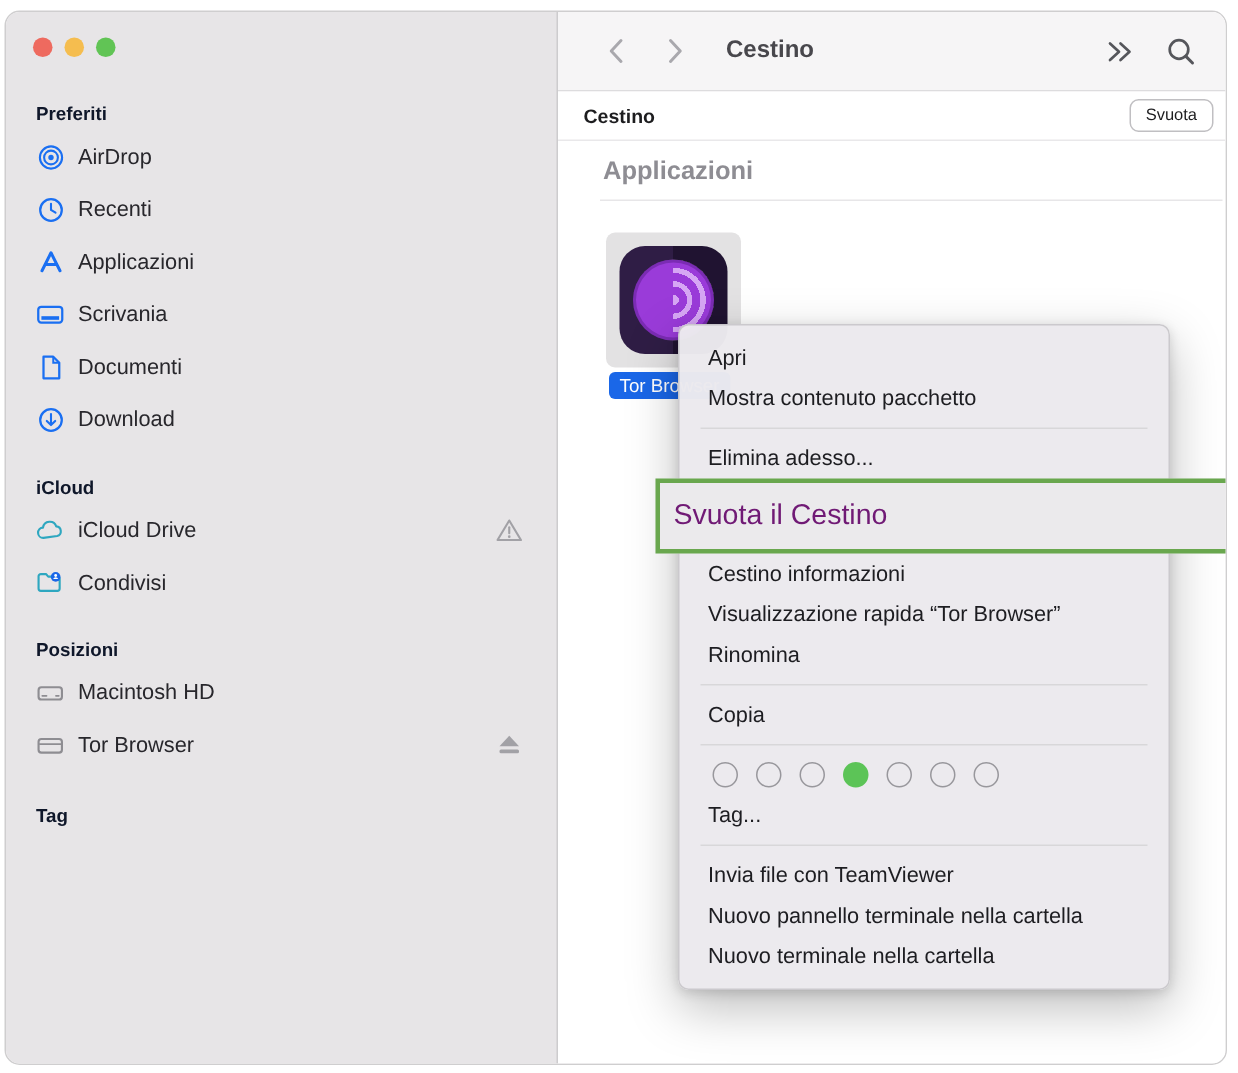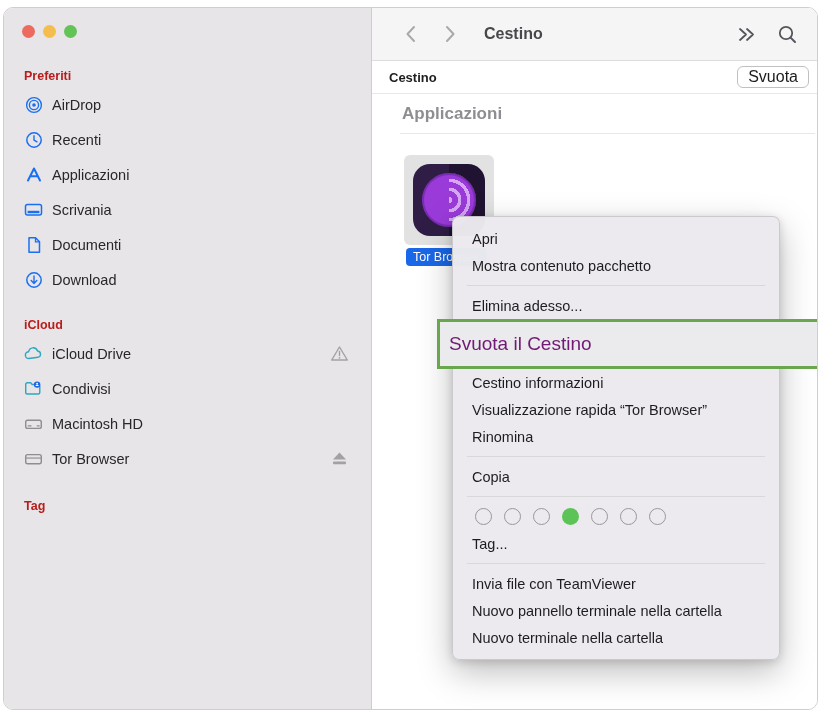--- a/index.html
+++ b/index.html
@@ -8,21 +8,21 @@
 
   
   #window{position:absolute;left:3px;top:7px;width:815px;height:703px;background:#fff;
     border-radius:10px;border:1px solid #cfcecf;box-sizing:border-box;overflow:hidden;}
 
   
   .sidebar{position:absolute;left:0;top:0;bottom:0;width:368px;background:#e7e5e7;
     border-right:1px solid #cdccce;box-sizing:border-box;padding:17px 14px 0 18px;}
   .traffic{display:flex;gap:8px;margin-bottom:31px;}
   .light{width:13px;height:13px;border-radius:50%;}
-  .sec-label{font-size:12.5px;font-weight:700;color:#b91c1c;margin:0 0 4px 2px;line-height:14px;}
+  .sec-label{font-size:12.5px;font-weight:700;color:#0f172a;margin:0 0 4px 2px;line-height:14px;}
   .side-item{display:flex;align-items:center;height:35px;color:#28272c;font-size:14.5px;}
   .side-item .ic{width:19px;height:19px;display:flex;align-items:center;justify-content:center;
     margin:0 9px 0 2px;flex:0 0 19px;}
   .side-item .lbl{flex:1 1 auto;white-space:nowrap;}
   .side-item .trail{width:20px;height:20px;display:flex;align-items:center;justify-content:center;
     margin-right:8px;}
   .sec-gap1{margin-top:21px;} .sec-gap2{margin-top:20px;} .sec-gap3{margin-top:23px;}
 
   
   .rightpane{position:absolute;left:368px;top:0;right:0;bottom:0;background:#fff;}
@@ -31,21 +31,21 @@
   .navbtn{width:20px;height:24px;display:flex;align-items:center;justify-content:center;color:#a9a8ad;}
   .navbtn + .navbtn{margin-left:20px;}
   .tb-title{font-size:16px;font-weight:700;color:#48474c;margin-left:24px;}
   .tb-spacer{flex:1 1 auto;}
   .tb-icon{width:26px;height:26px;display:flex;align-items:center;justify-content:center;color:#55565b;}
   .tb-icon + .tb-icon{margin-left:14px;}
 
   .pathbar{height:33px;background:#fff;border-bottom:1px solid #e9e8ea;display:flex;
     align-items:center;box-sizing:border-box;padding:0 8px 0 17px;}
   .path-title{font-size:13px;font-weight:700;color:#1d1d1f;}
-  .empty-btn{margin-left:auto;font-size:16px;color:#1d1d1f;background:#fff;
+  .empty-btn{margin-left:auto;font-size:11px;color:#1d1d1f;background:#fff;
     border:1px solid #c0bfc2;border-radius:6px;padding:2px 10px;line-height:16px;}
 
   .sectionheader{height:40px;display:flex;align-items:center;box-sizing:border-box;
     padding-left:30px;position:relative;}
   .sectionheader .txt{font-size:17px;font-weight:600;color:#8e8d93;}
   .sectionheader::after{content:"";position:absolute;left:28px;right:2px;bottom:0;height:1px;background:#e7e6e8;}
 
   
   .file-tile{position:absolute;left:400px;top:147px;width:90px;height:90px;background:#e3e2e3;
     border-radius:6px;display:flex;align-items:center;justify-content:center;}
@@ -165,20 +165,21 @@
             <span class="ic" style="color: rgb(46, 167, 192);">
               <svg width="20" height="17" viewBox="0 0 20 17">
                 <path d="M1.8 4 a1.6 1.6 0 0 1 1.6 -1.6 H7 l1.6 1.8 H15 a1.6 1.6 0 0 1 1.6 1.6 V12.6 a1.6 1.6 0 0 1 -1.6 1.6 H3.4 a1.6 1.6 0 0 1 -1.6 -1.6 Z" fill="none" stroke="currentColor" stroke-width="1.5" stroke-linejoin="round"></path>
                 <circle cx="13.8" cy="4.4" r="3.4" fill="#1a67e8"></circle>
                 <circle cx="13.8" cy="3.4" r="1" fill="#fff"></circle>
                 <path d="M12 5.9 a1.9 1.9 0 0 1 3.6 0 Z" fill="#fff"></path>
               </svg>
             </span>
             <span class="lbl">Condivisi</span>
           </div>
+          <div class="sec-label sec-gap2">Posizioni</div>
           <div class="side-item">
             <span class="ic" style="color: rgb(142, 141, 146);">
               <svg width="20" height="16" viewBox="0 0 20 16">
                 <rect x="1.8" y="4" width="16.4" height="8.6" rx="2" fill="none" stroke="currentColor" stroke-width="1.5"></rect>
                 <path d="M4.4 10 h3 M14 10 h2" stroke="currentColor" stroke-width="1.2" stroke-linecap="round"></path>
               </svg>
             </span>
             <span class="lbl">Macintosh HD</span>
           </div>
           <div class="side-item">

